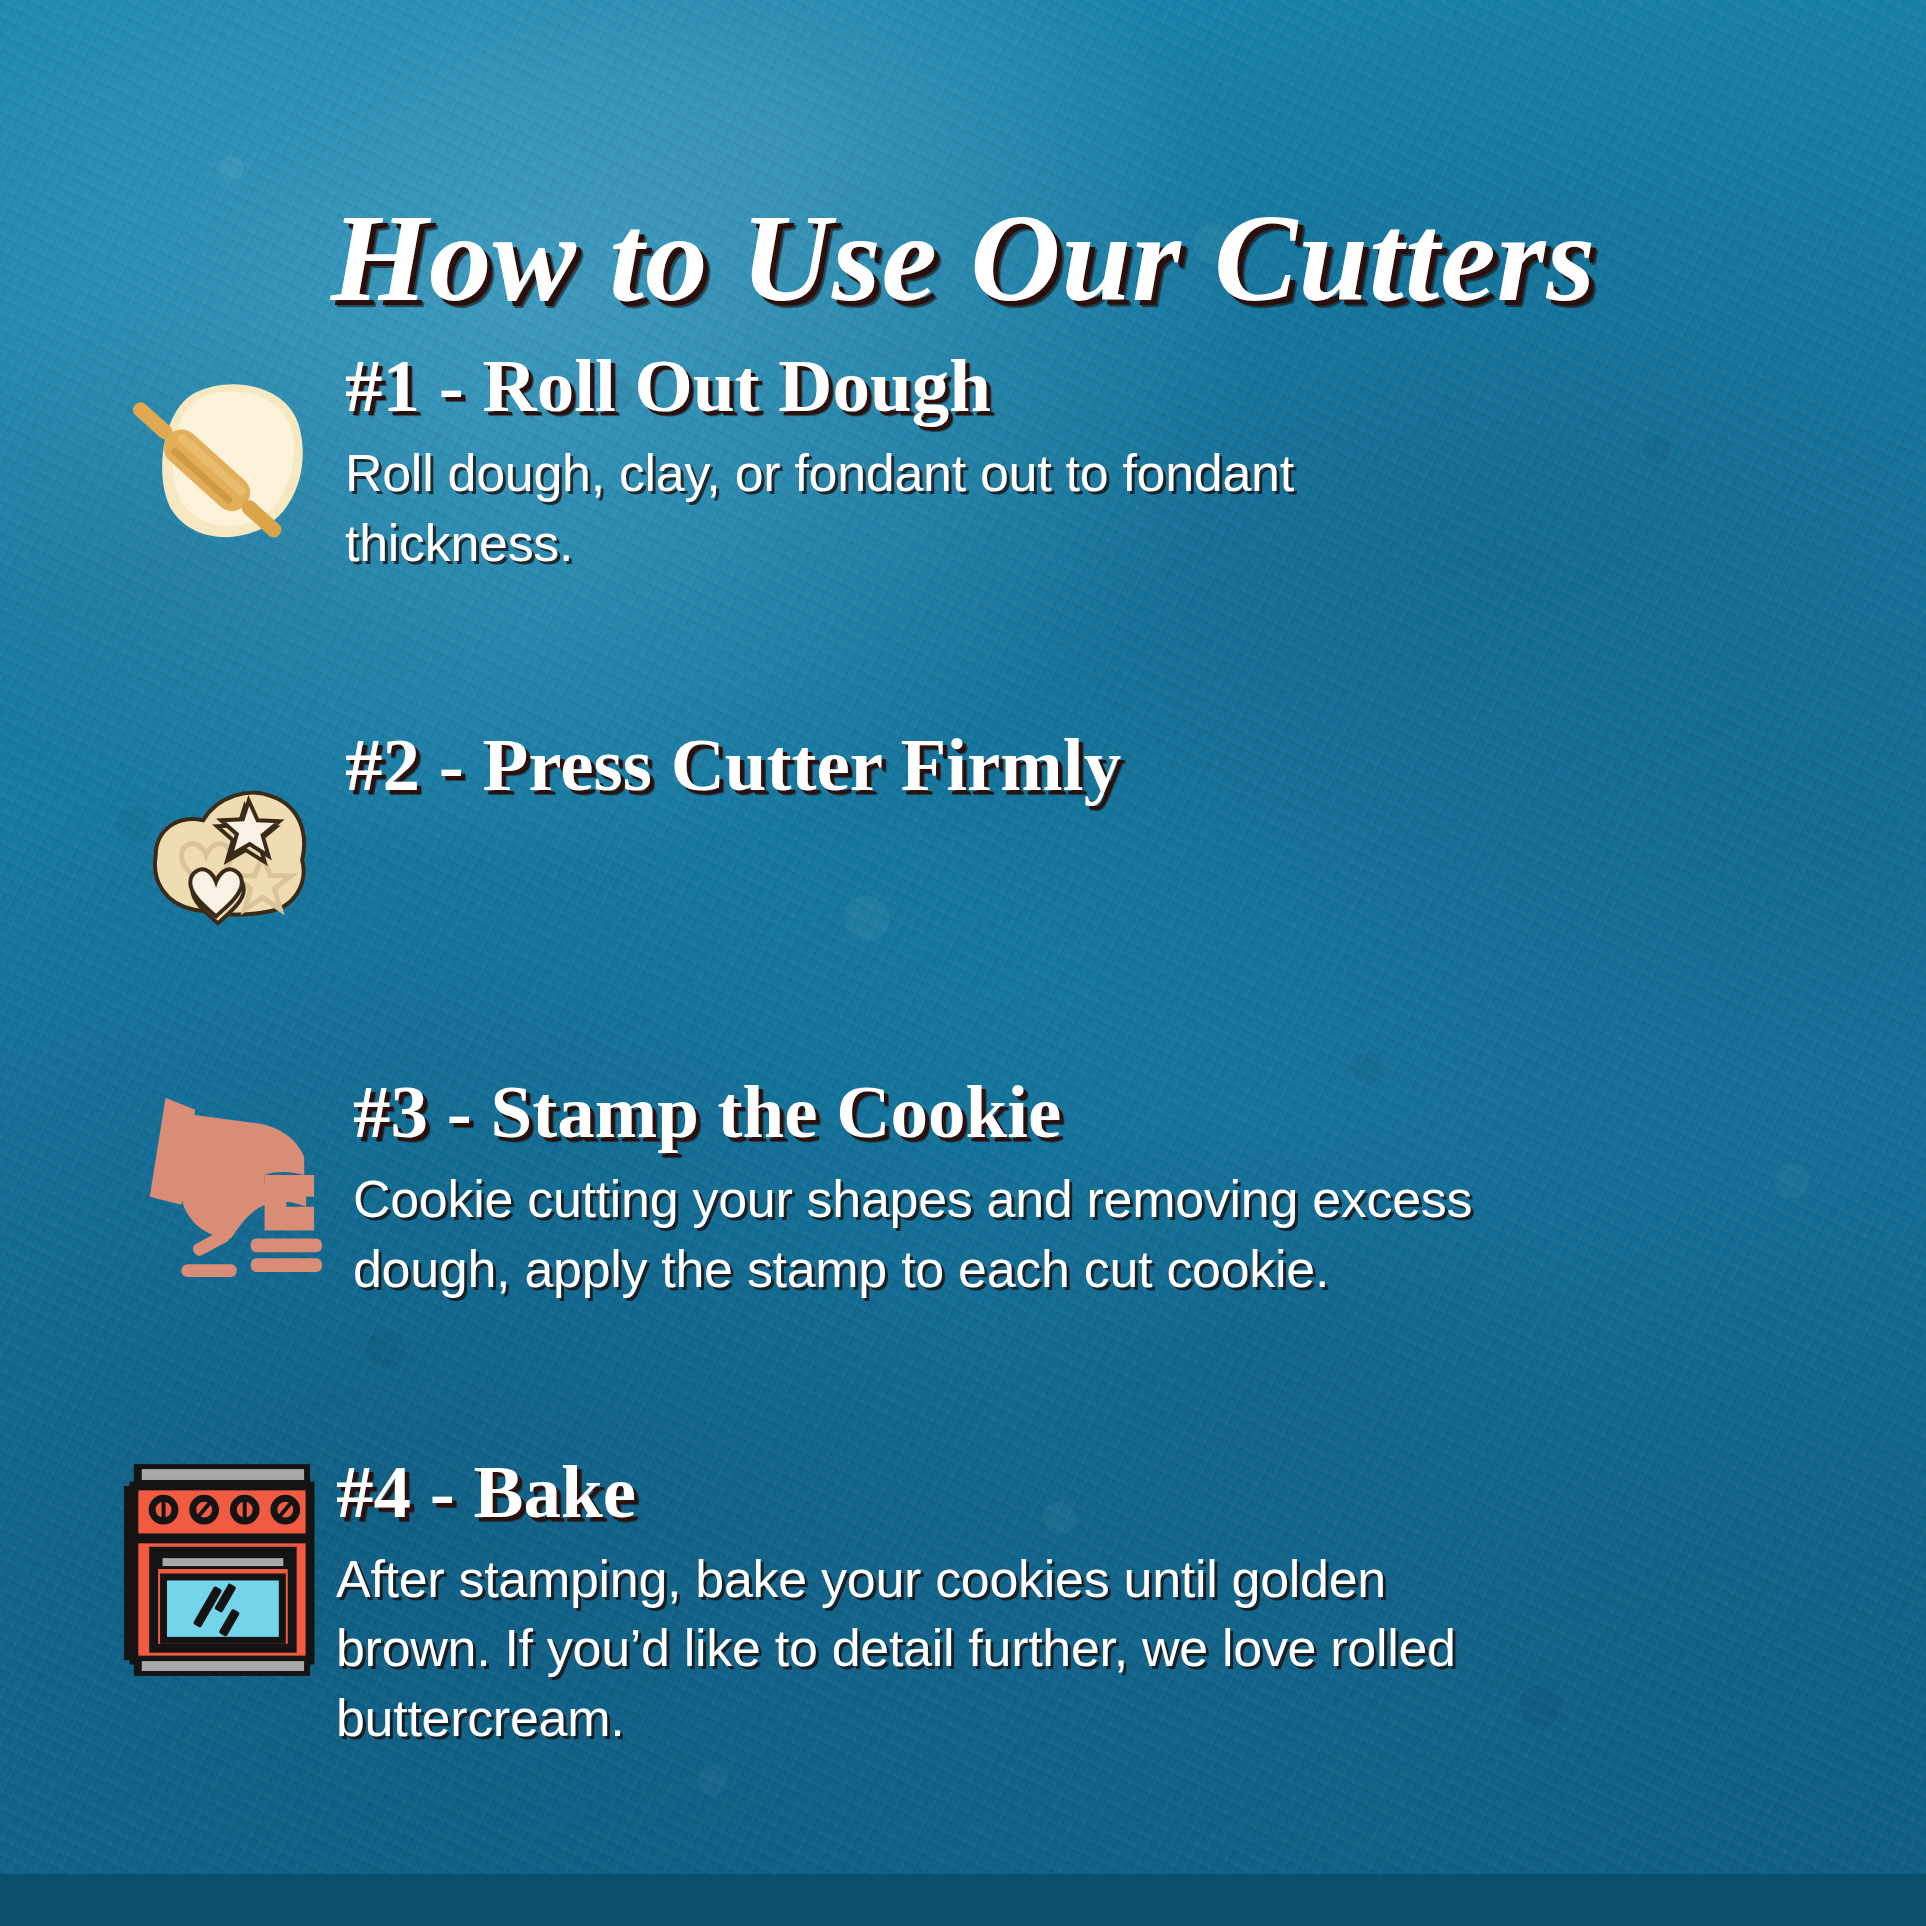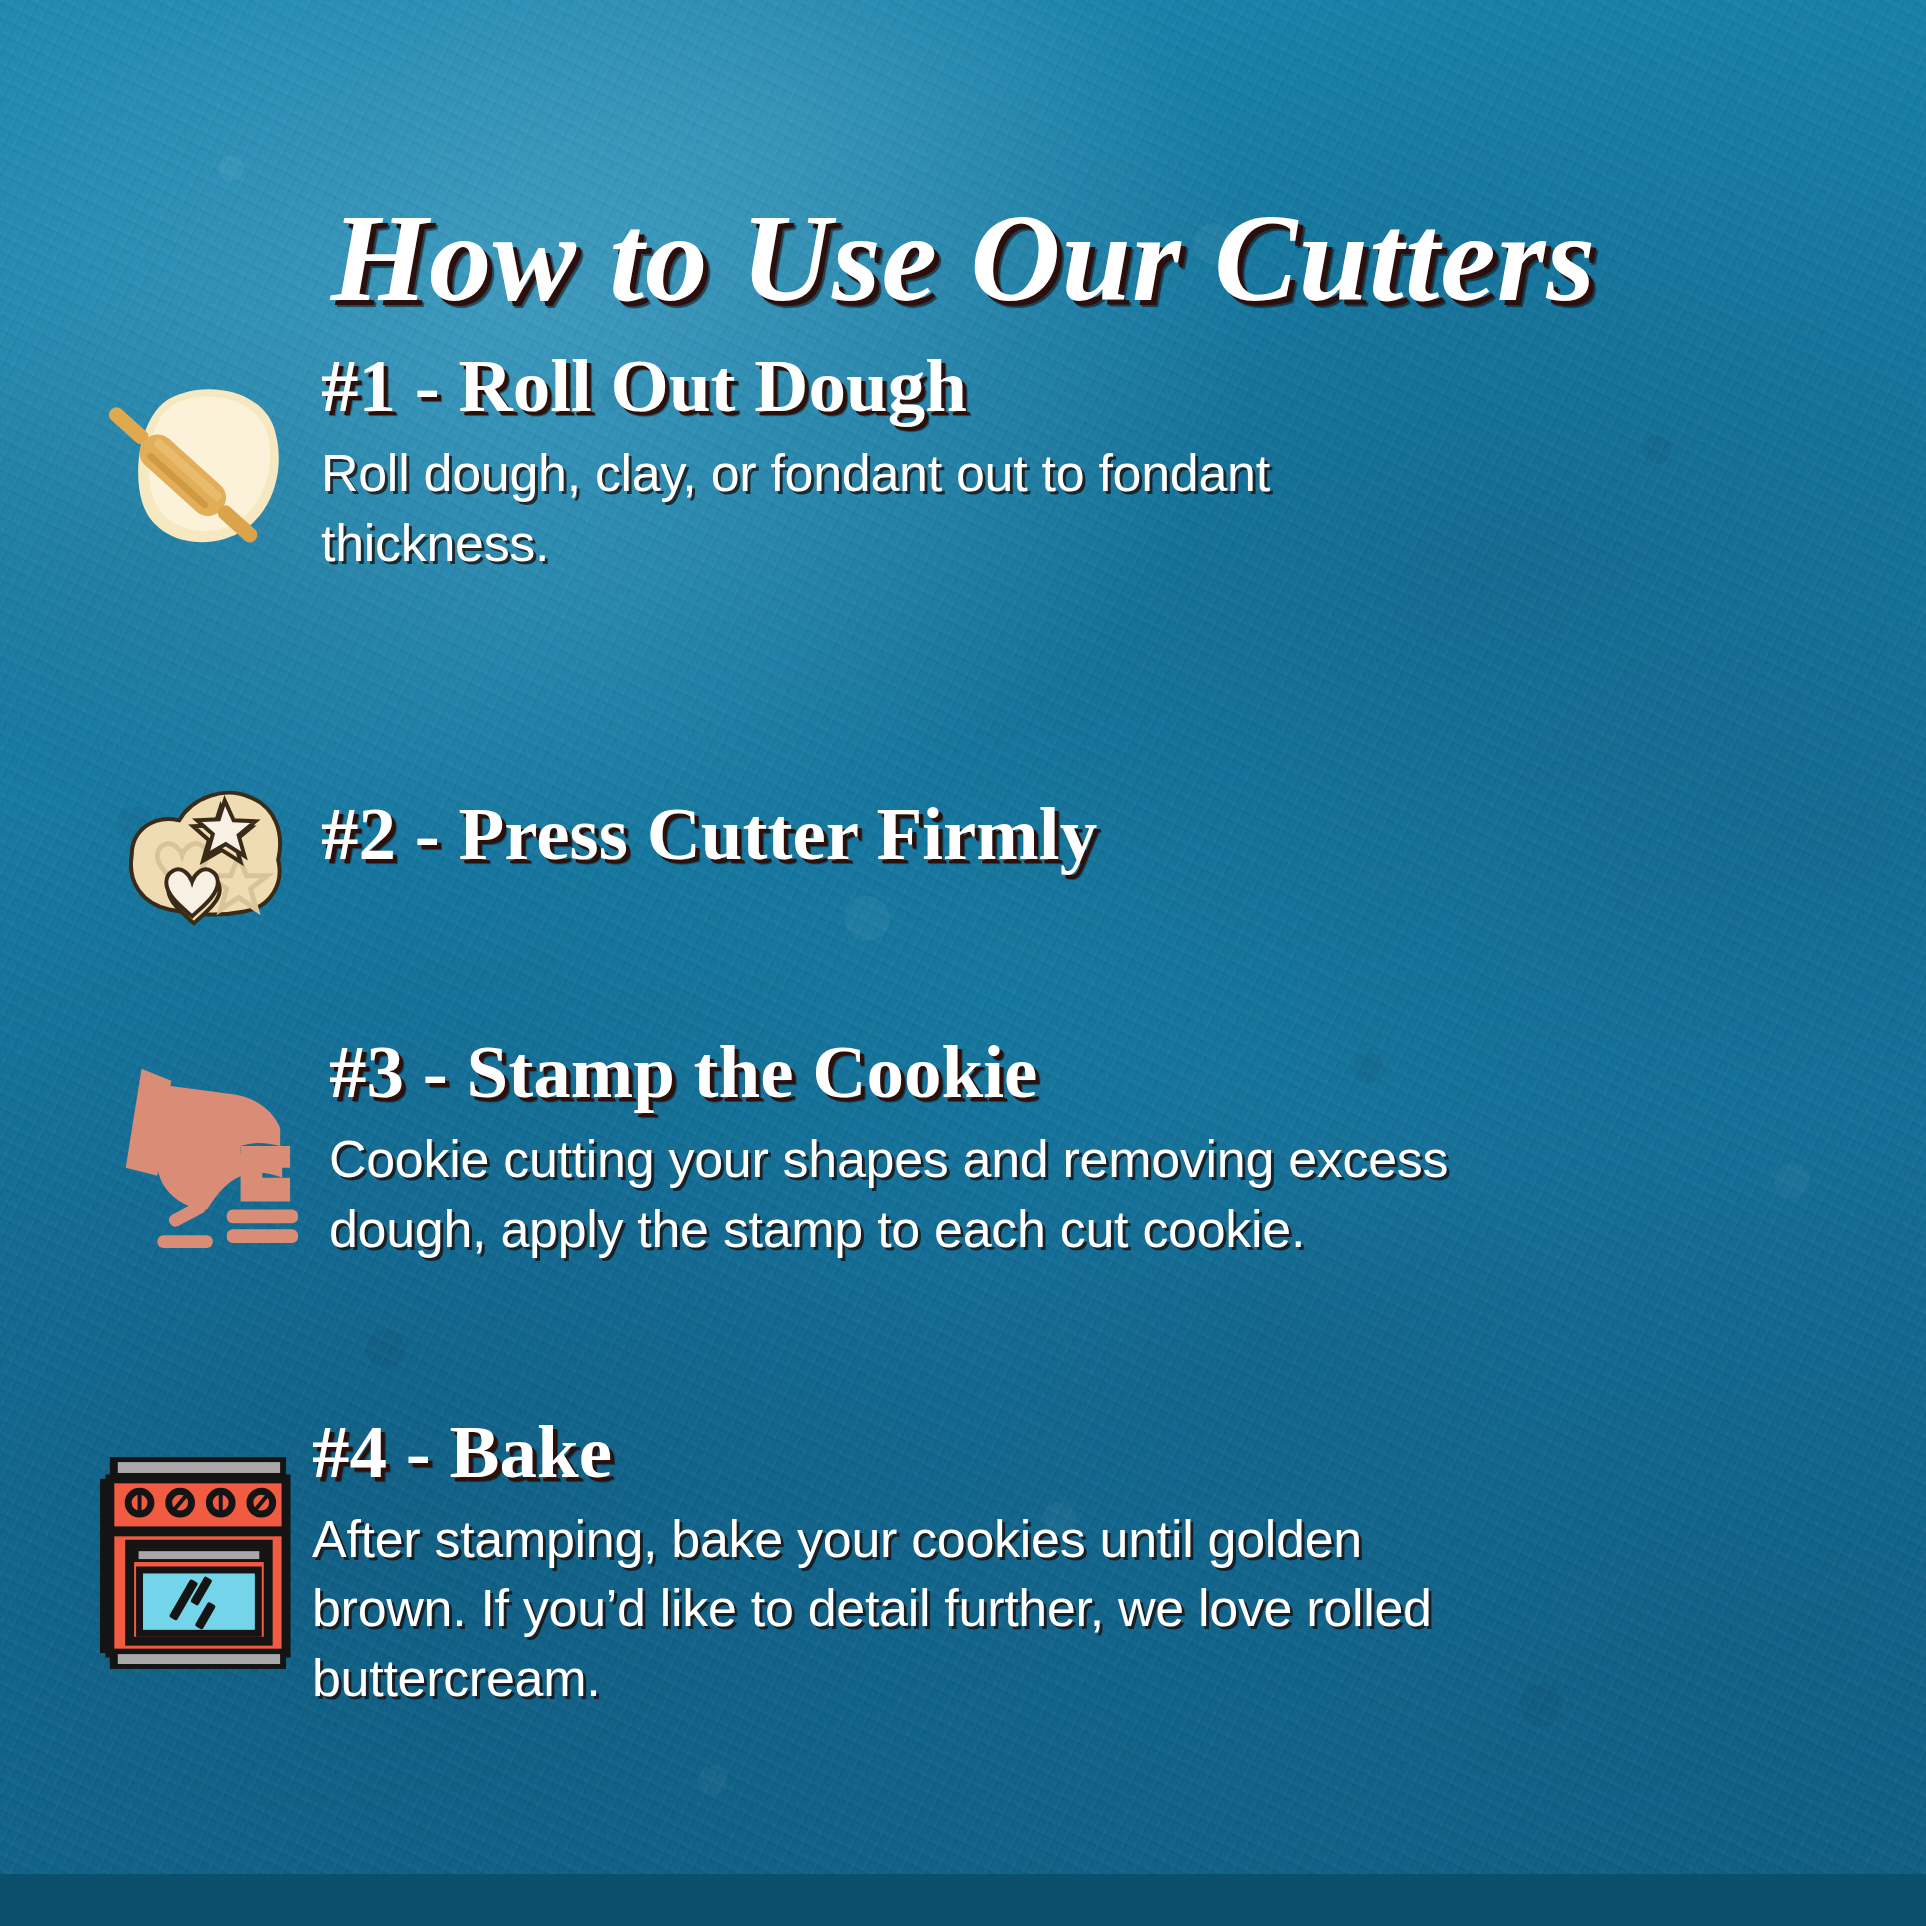--- a/index.html
+++ b/index.html
@@ -84,22 +84,22 @@
   
   .steps {
     position: absolute;
     top: 348px;
     left: 0;
     width: 100%;
   }
   .step {
     position: relative;
     display: flex;
-    align-items: center;
-    padding-left: 96px;
+    align-items: flex-start;
+    padding-left: 120px;
     margin-bottom: 83px;
   }
   .step-icon {
     position: relative;
     flex: 0 0 auto;
     width: 203px;
     height: 203px;
     margin-top: 6px;
   }
   .step-icon svg { display: block; width: 100%; height: 100%; overflow: visible; }
@@ -126,21 +126,21 @@
     font-size: 52px;
     line-height: 1.34;
     color: #ffffff;
     text-shadow: 3px 3px 0 rgba(24,10,6,0.75);
     margin: 0;
     letter-spacing: -0.3px;
   }
 
   
   .step-1 { margin-bottom: 149px; }
-  .step-2 { margin-bottom: 78px; }
+  .step-2 { margin-bottom: 118px; }
   .step-3 { margin-bottom: 149px; gap: 8px; }
   .step-4 { margin-bottom: 0; }
 
   .step-1 .step-icon { margin-top: 18px; }
   .step-2 .step-icon { margin-top: 26px; }
   .step-3 .step-icon { margin-top: 6px; }
   .step-4 .step-icon { margin-top: 6px; width: 194px; height: 228px; }
 </style>
 </head>
 <body>

